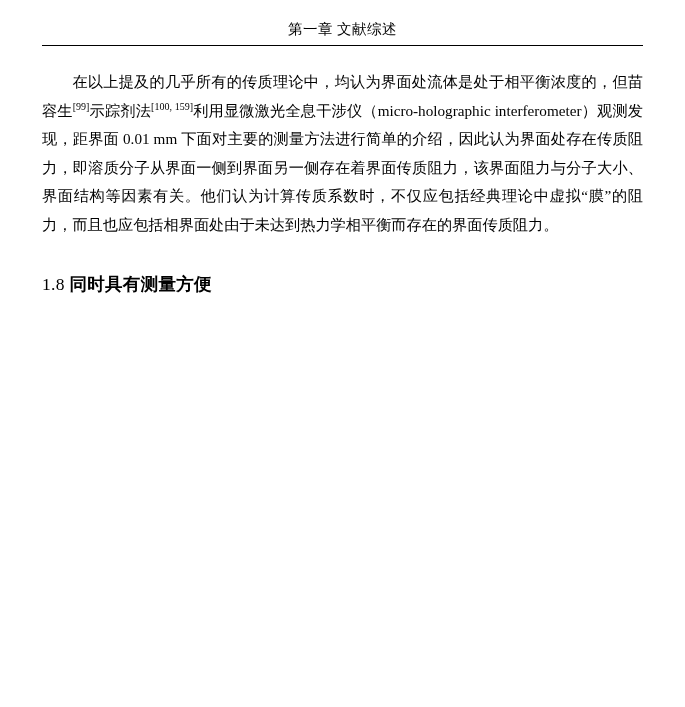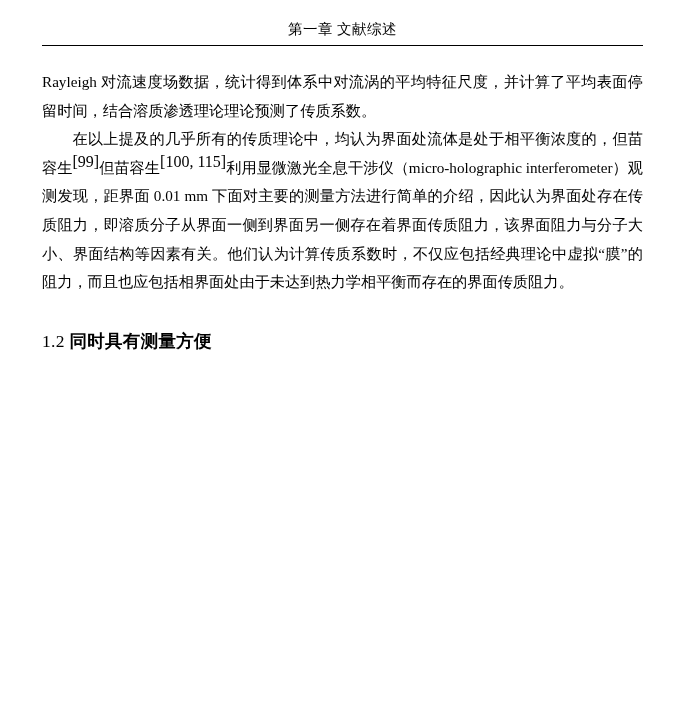--- a/index.html
+++ b/index.html
@@ -39,21 +39,21 @@
     text-align: justify;
     text-justify: inter-ideograph;
   }
   p {
     margin: 0;
   }
   .indent2 {
     text-indent: 2em;
   }
   .sup {
-    font-size: 16px;
+    font-size: 10px;
     vertical-align: super;
     line-height: 0;
   }
   .section-title {
     font-size: 17.5px;
     font-weight: bold;
     margin-top: 30px;
     margin-bottom: 4px;
     letter-spacing: 0.3px;
   }
@@ -73,26 +73,25 @@
 
 <div class="page">
 
   <div class="header">
     <span>第一章  文献综述</span>
   </div>
   <div class="header-rule"></div>
 
   <div class="body-text">
 
-    <p>Rayleigh 对流速度场数据，统计得到体系中对流涡的平均特征尺度，并计算了平均表面停留时间，结合溶质渗透理论理论预测了传质系数。</p>
 
 
-    <p class="indent2"><span>在以上提及的几乎所有的传质理论中，均认为界面处流体是处于相平衡浓度的，但苗容生</span><span class="sup lat">[99]</span><span>但苗容生</span><span class="sup lat">[100, 115]</span><span>利用显微激光全息干涉仪（micro-holographic interferometer）观测发现，距界面 0.01 mm 下面对主要的测量方法进行简单的介绍，因此认为界面处存在传质阻力，即溶质分子从界面一侧到界面另一侧存在着界面传质阻力，该界面阻力与分子大小、界面结构等因素有关。他们认为计算传质系数时，不仅应包括经典理论中虚拟“膜”的阻力，而且也应包括相界面处由于未达到热力学相平衡而存在的界面传质阻力。</span></p>
+    <p class="indent2"><span>在以上提及的几乎所有的传质理论中，均认为界面处流体是处于相平衡浓度的，但苗容生</span><span class="sup lat">[99]</span><span>示踪剂法</span><span class="sup lat">[100, 159]</span><span>利用显微激光全息干涉仪（micro-holographic interferometer）观测发现，距界面 0.01 mm 下面对主要的测量方法进行简单的介绍，因此认为界面处存在传质阻力，即溶质分子从界面一侧到界面另一侧存在着界面传质阻力，该界面阻力与分子大小、界面结构等因素有关。他们认为计算传质系数时，不仅应包括经典理论中虚拟“膜”的阻力，而且也应包括相界面处由于未达到热力学相平衡而存在的界面传质阻力。</span></p>
 
     <div class="section-title">
-      <span class="num lat">1.2</span>
+      <span class="num lat">1.8</span>
       <span>同时具有测量方便</span>
     </div>
     <div class="gap-after-title"></div>
 
 
   </div>
 </div>
 
 </body></html>

